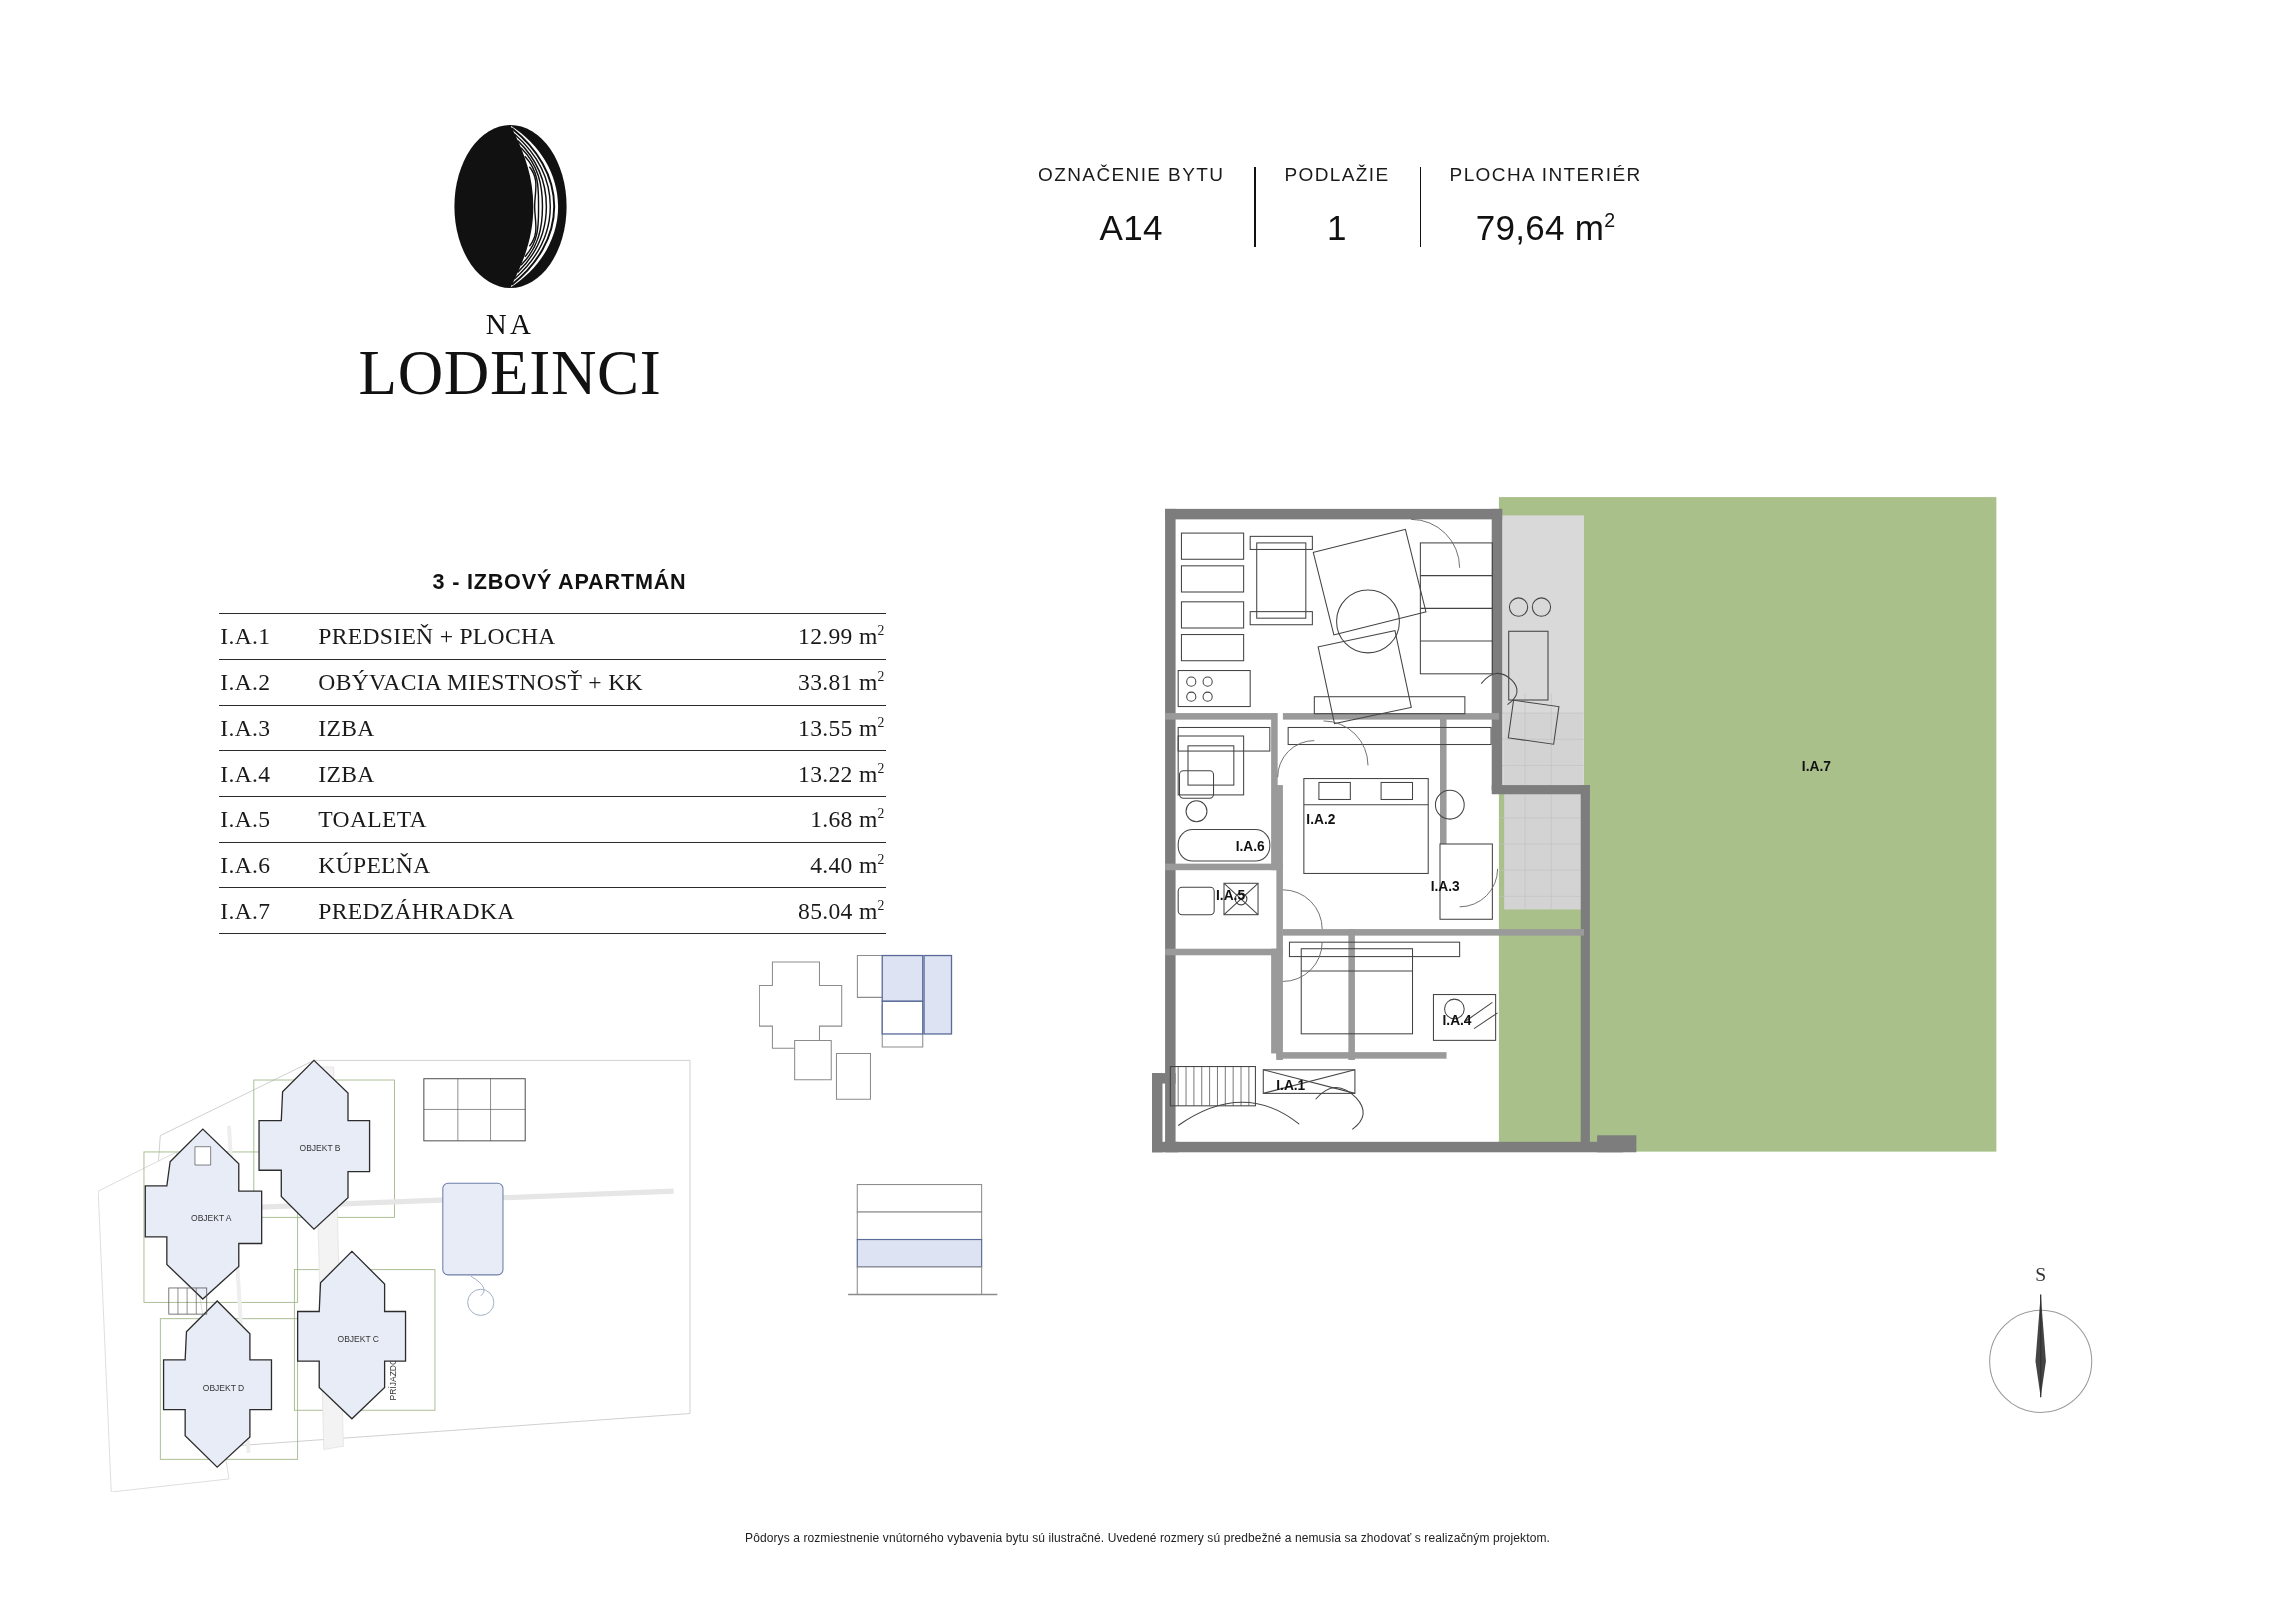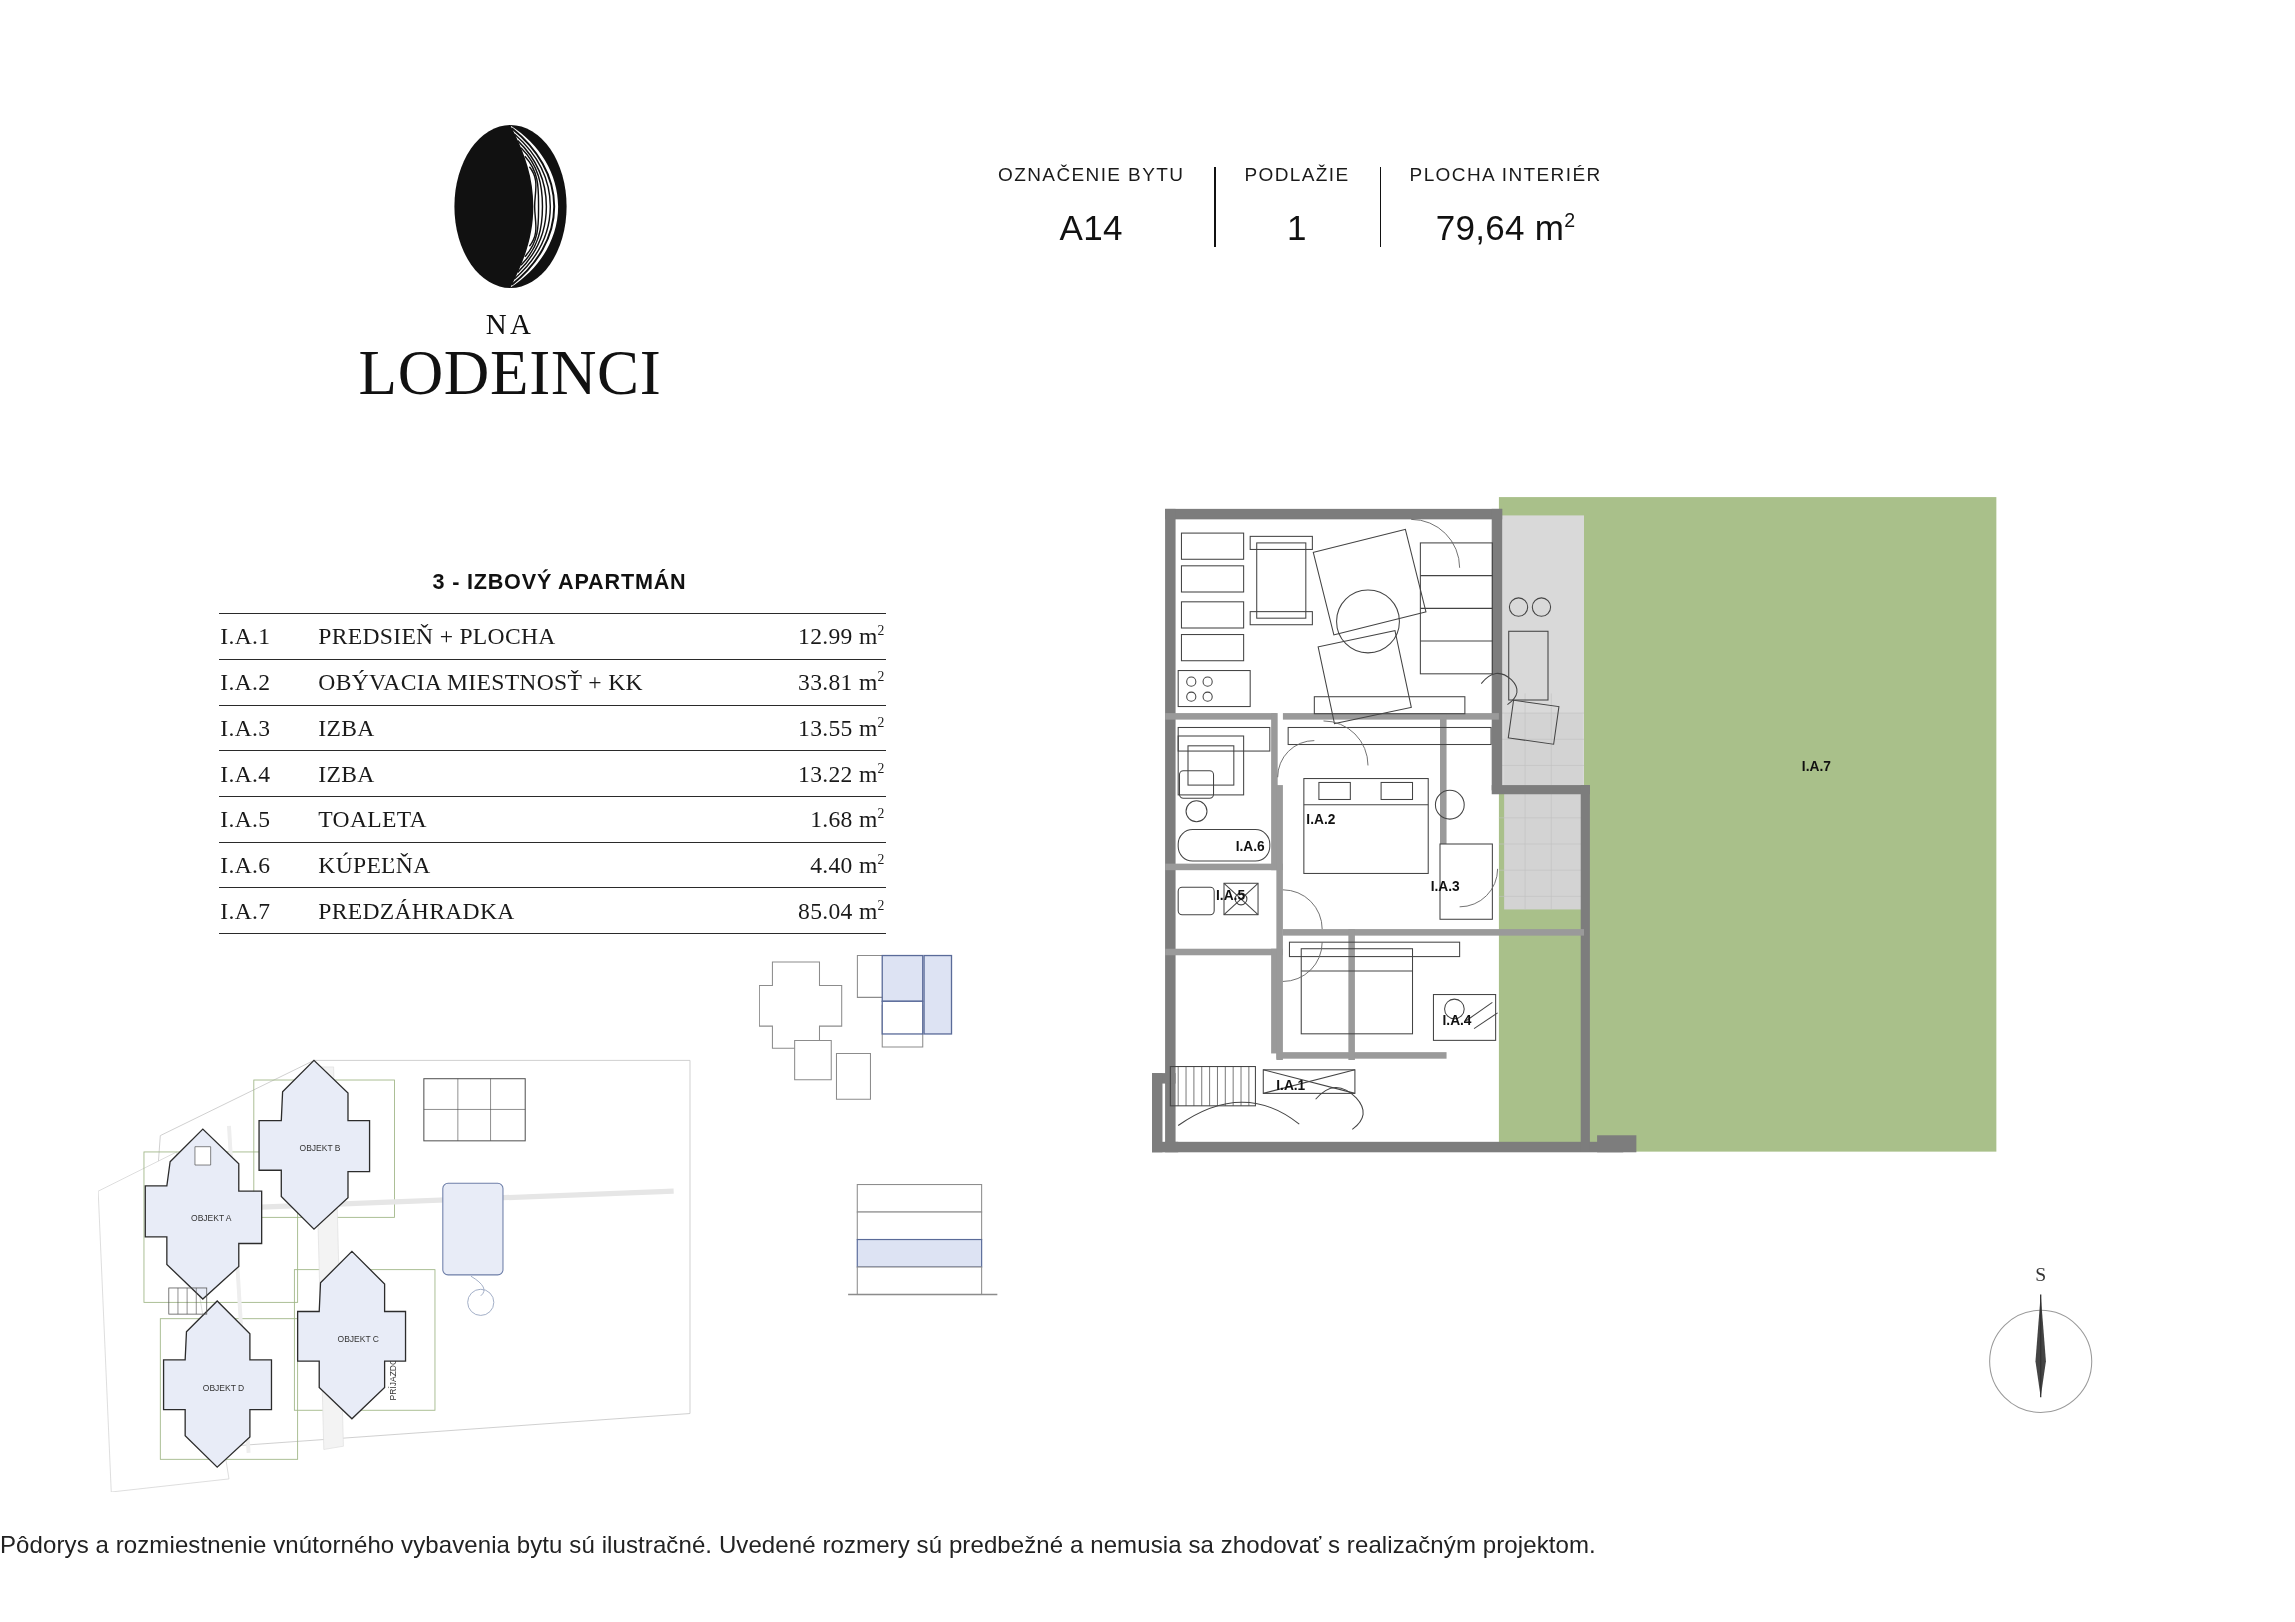--- a/index.html
+++ b/index.html
@@ -9,21 +9,21 @@
     background: #ffffff;
     font-family: "Liberation Serif", serif;
     color: #1a1a1a;
     position: relative;
     overflow: hidden;
   }
 
   
   #header-stats {
     position: absolute;
-    left: 968px; top: 164px;
+    left: 1008px; top: 164px;
     display: flex; align-items: flex-end;
   }
   .stat {
     display: flex; flex-direction: column; align-items: center;
     padding: 0 30px;
     position: relative;
   }
   .stat + .stat::before {
     content: "";
     position: absolute; left: 0; top: 2.6px;
@@ -106,23 +106,23 @@
   
   #floorplan { position: absolute; left: 1152px; top: 497px; width: 864px; height: 694px; }
   #floorplan svg { display: block; }
 
   
   #compass { position: absolute; left: 1970px; top: 1263px; width: 144px; height: 164px; }
 
   
   #footer {
     position: absolute; left: 0; top: 1531px; width: 2295px;
-    text-align: left;
-    font-family: "Liberation Sans", sans-serif;
-    font-size: 24px;
+    text-align: center;
+    font-family: "Liberation Sans", sans-serif;
+    font-size: 12px;
     color: #222;
     letter-spacing: 0.1px;
   }
 
   .rlabel {
     font-family: "Liberation Sans", sans-serif;
     font-size: 21px;
     font-weight: bold;
     fill: #111;
   }

